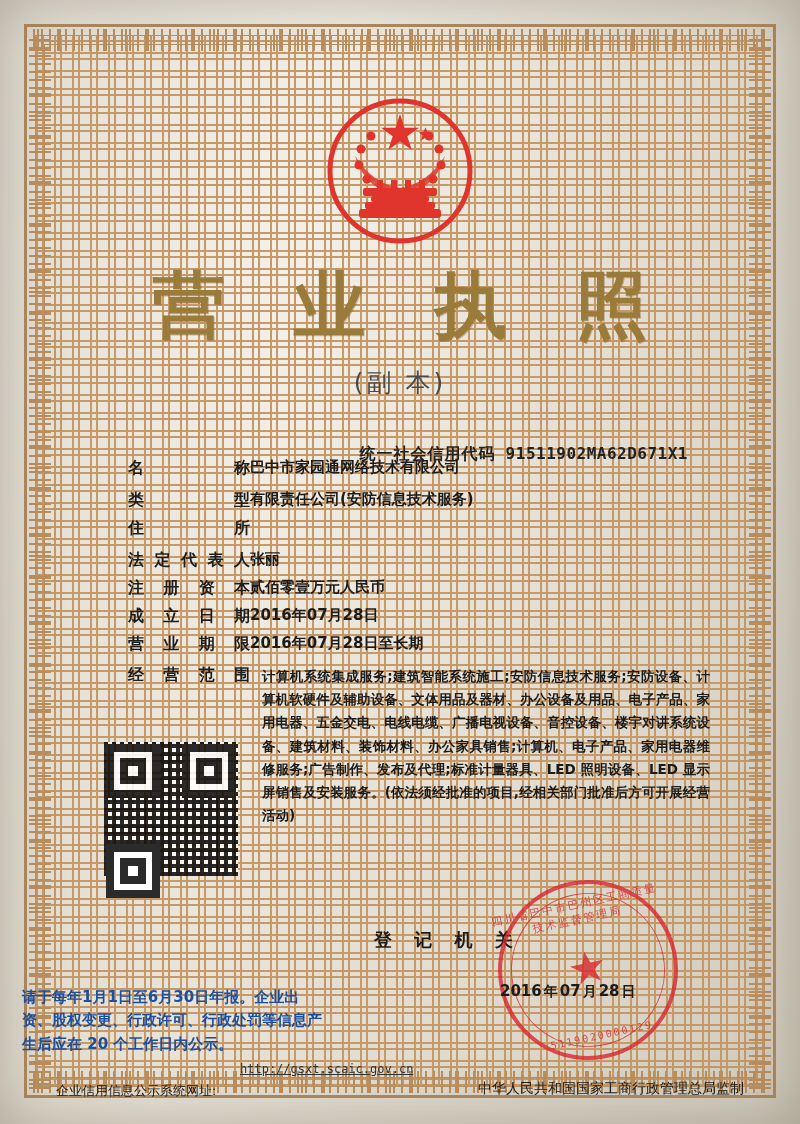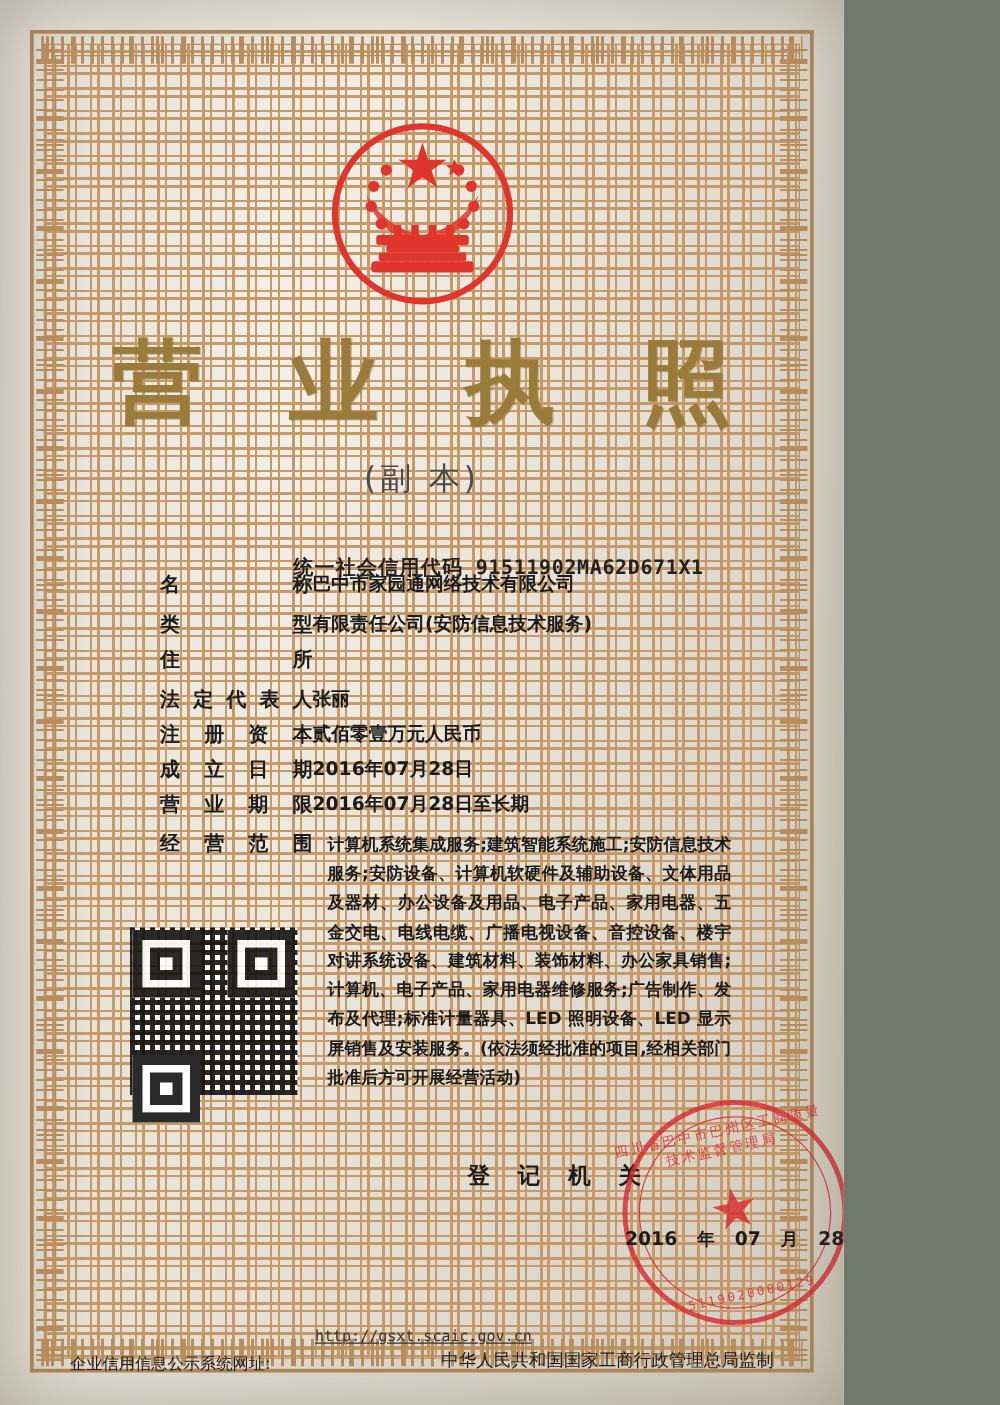--- a/index.html
+++ b/index.html
@@ -8,21 +8,21 @@
     background: #6f7a6a;
   }
   body {
     width: 800px;
     height: 1124px;
     overflow: hidden;
     font-family: "Liberation Sans", sans-serif;
   }
   #license {
     position: relative;
-    width: 675px;
+    width: 800px;
     height: 1124px;
     background: #ece7dd;
     background-image:
       radial-gradient(ellipse at 30% 20%, #f4f0e7 0%, #e8e2d6 55%, #ddd6c8 100%);
     overflow: hidden;
   }
   
   .paper-shade {
     position: absolute;
     inset: 0;
@@ -288,39 +288,39 @@
   .date-line {
     position: absolute;
     left: 500px;
     top: 982px;
     font-family: "DejaVu Sans", sans-serif;
     font-size: 15px;
     font-weight: bold;
     color: #1b1b1b;
     display: flex;
     align-items: baseline;
-    gap: 16px;
+    gap: 2px;
   }
   .date-line .unit { font-size: 14px; }
 
   
   .bottom-note {
     position: absolute;
     left: 22px;
     top: 986px;
     width: 300px;
     font-family: "DejaVu Sans", sans-serif;
     font-size: 15px;
     font-weight: bold;
     color: #1b4fa0;
     line-height: 1.55;
   }
   .website-url {
     position: absolute;
-    left: 252px;
+    left: 240px;
     top: 1062px;
     font-family: "DejaVu Sans Mono", monospace;
     font-size: 12px;
     color: #333;
     text-decoration: underline;
   }
   .footer-left {
     position: absolute;
     left: 56px;
     top: 1082px;
@@ -493,20 +493,21 @@
 
   <div class="date-line">
     <span>2016</span>
     <span class="unit">年</span>
     <span>07</span>
     <span class="unit">月</span>
     <span>28</span>
     <span class="unit">日</span>
   </div>
 
+  <div class="bottom-note">请于每年1月1日至6月30日年报。企业出资、股权变更、行政许可、行政处罚等信息产生后应在 20 个工作日内公示。</div>
 
   <div class="website-url">http://gsxt.scaic.gov.cn</div>
   <div class="footer-left">企业信用信息公示系统网址:</div>
   <div class="footer-right">中华人民共和国国家工商行政管理总局监制</div>
 
 
   <div class="edge-dark"></div>
 </div>
 
 </body></html>

